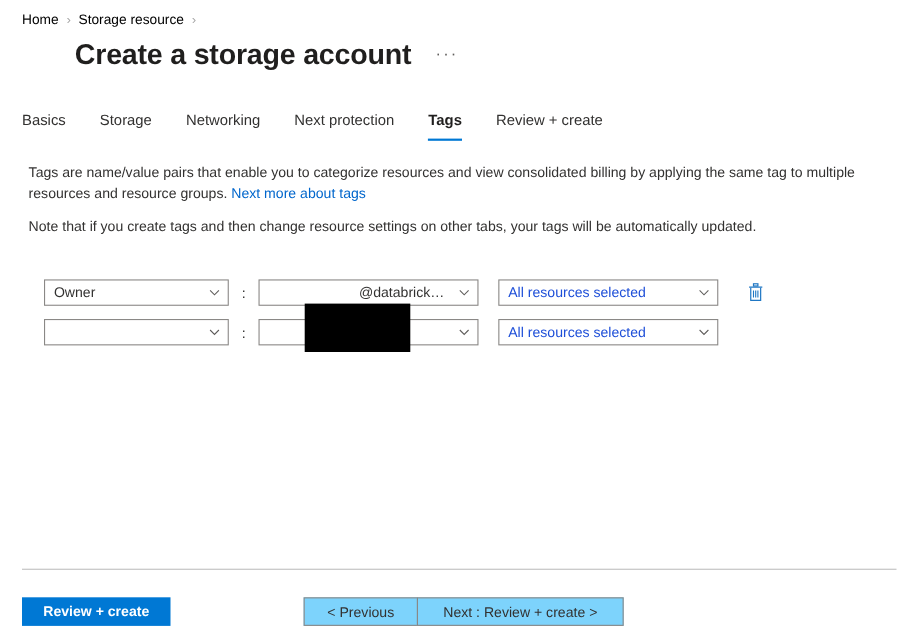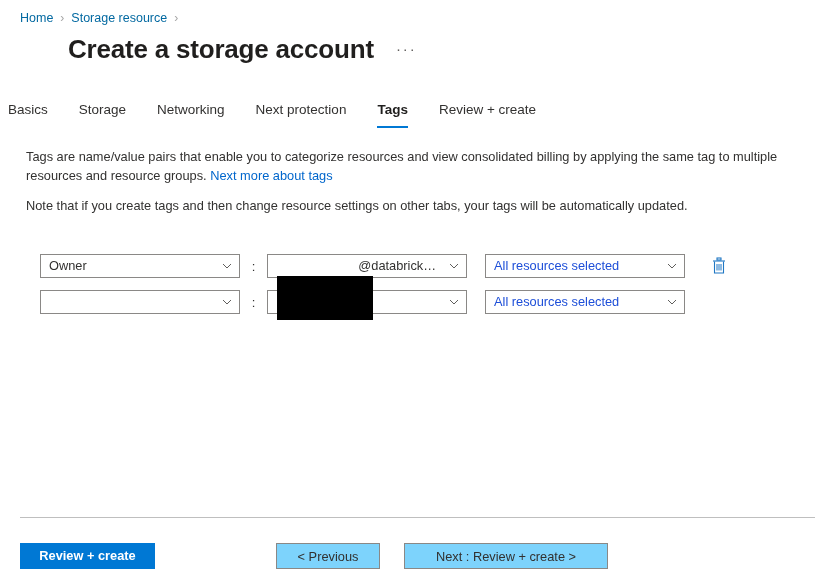--- a/index.html
+++ b/index.html
@@ -22,21 +22,21 @@
     position: absolute;
     top: 10px;
     left: 20px;
     display: flex;
     align-items: center;
     font-size: 12.5px;
     line-height: 16px;
     white-space: nowrap;
   }
   .crumb-link {
-    color: #0369a1;
+    color: #000000;
     cursor: pointer;
     text-decoration: none;
   }
   .crumb-sep {
     color: #a6a6a6;
     margin: 0 7px;
     font-size: 12px;
     display: inline-block;
   }
 
@@ -64,21 +64,21 @@
     line-height: 14px;
     cursor: pointer;
     position: relative;
     top: -4px;
   }
 
   
   .tabs {
     position: absolute;
     top: 101px;
-    left: 8px;
+    left: 20px;
     display: flex;
     align-items: center;
   }
   .tab {
     position: relative;
     font-size: 13.5px;
     line-height: 18px;
     color: #323130;
     padding: 0 0 9px 0;
     margin-right: 31px;
@@ -168,21 +168,21 @@
     position: absolute;
     right: 8px;
     top: 50%;
     width: 9px;
     height: 9px;
     margin-top: -5px;
     pointer-events: none;
   }
   .chev svg { display: block; }
 
-  .f-name { width: 200px; margin-left: 20px; }
+  .f-name { width: 168px; margin-left: 20px; }
   .colon {
     width: 27px;
     text-align: center;
     font-size: 13px;
     color: #323130;
     flex: none;
   }
   .f-value { width: 200px; }
   .f-resource { width: 200px; margin-left: 18px; }
 
@@ -239,21 +239,21 @@
     color: #ffffff;
     font-weight: 700;
     border: none;
   }
   .btn-default {
     background: #7dd3fc;
     color: #323130;
     border: 1px solid #8a8886;
   }
   .btn-prev { left: 276px; width: 104px; }
-  .btn-next { left: 404px; width: 204px; }
+  .btn-next { left: 379px; width: 188px; }
 </style>
 </head>
 <body>
 
 <div class="breadcrumb">
   <span class="crumb-link">Home</span>
   <span class="crumb-sep">›</span>
   <span class="crumb-link">Storage resource</span>
   <span class="crumb-sep">›</span>
 </div>

